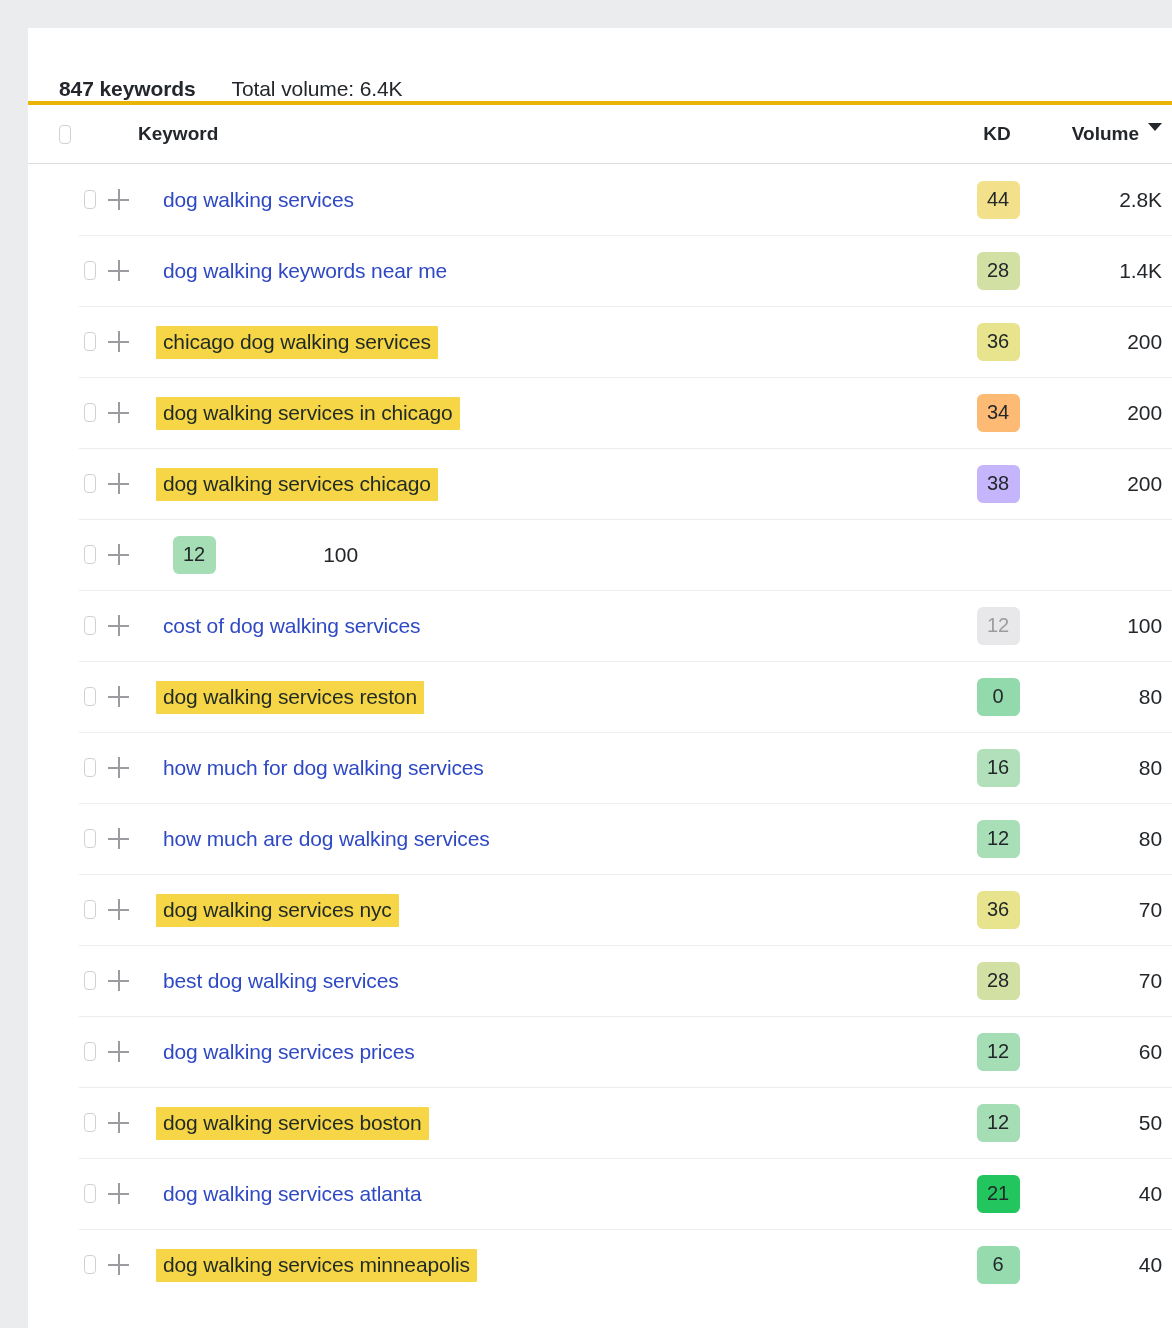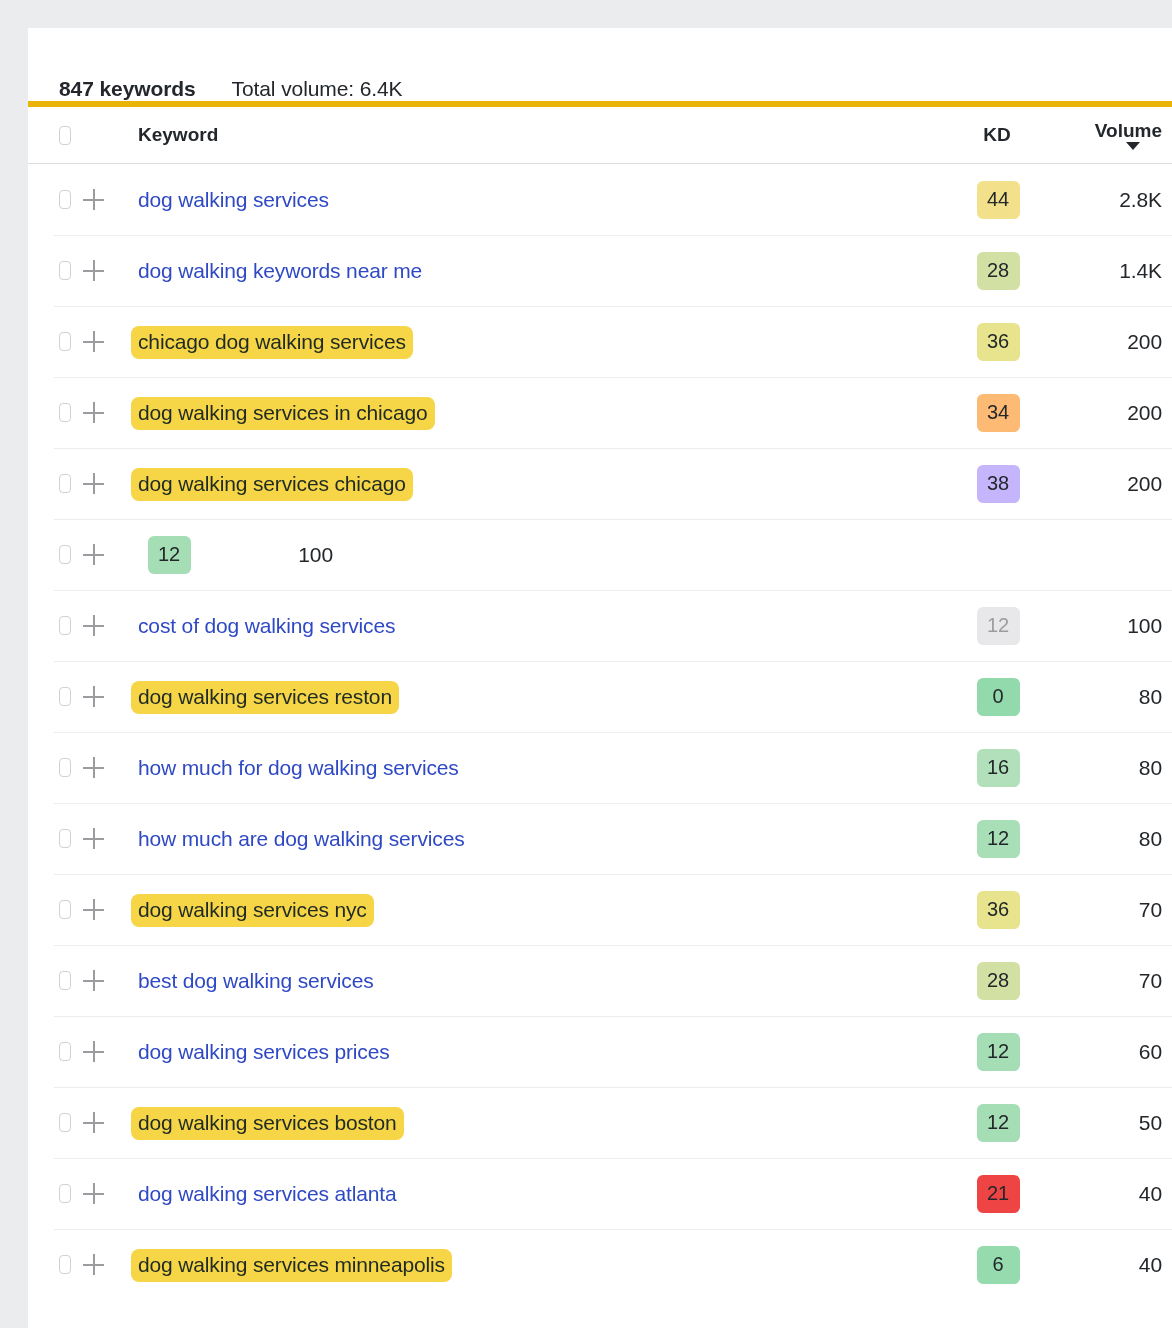--- a/index.html
+++ b/index.html
@@ -44,31 +44,32 @@
     color: #23272b;
     margin-left: 28px;
     letter-spacing: -0.1px;
   }
 
   
   .thead {
     height: 63px;
     display: flex;
     align-items: center;
-    border-top: 6px solid #eab308;
+    border-top: 4px solid #eab308;
     border-bottom: 1px solid #dcdee0;
     box-sizing: border-box;
   }
 
   .row {
     height: 71px;
     display: flex;
     align-items: center;
     box-sizing: border-box;
     position: relative;
+    margin-left: 25px;
   }
   .row + .row::before,
   .row::before {
     content: "";
     position: absolute;
     left: 26px;
     right: 0;
     top: 0;
     height: 1px;
     background: #eceded;
@@ -139,21 +140,21 @@
     font-size: 21px;
     color: #2f49c4;
     white-space: nowrap;
     letter-spacing: -0.15px;
   }
   .kw-link.hl {
     background: #f6d547;
     color: #1f2a23;
     padding: 4px 7px 6px 7px;
     margin-left: -7px;
-    border-radius: 8px;
+    border-radius: 1px;
   }
 
   
   .c-kd {
     width: 108px;
     flex: 0 0 auto;
     display: flex;
     justify-content: center;
     align-items: center;
     box-sizing: border-box;
@@ -188,23 +189,22 @@
     align-items: center;
     justify-content: flex-end;
     padding-right: 10px;
     box-sizing: border-box;
   }
   .vol-head {
     font-size: 19px;
     font-weight: bold;
     color: #23272b;
     display: flex;
-    align-items: center;
+    align-items: flex-start;
     white-space: nowrap;
-    flex-direction: column;
   }
   .caret-down {
     width: 0; height: 0;
     border-left: 7px solid transparent;
     border-right: 7px solid transparent;
     border-top: 8px solid #23272b;
     margin-left: 9px;
     display: inline-block;
   }
   .vol-val {
@@ -454,21 +454,21 @@
       </div>
       <div class="row">
         <div class="c-check">
           <span class="checkbox"></span>
         </div>
         <div class="c-plus">
           <span class="plus-icon"></span>
         </div>
         <div class="c-keyword"><span class="kw-link">dog walking services atlanta</span></div>
         <div class="c-kd">
-          <span class="kd-badge" style="background: #ef4444; color: rgb(35, 39, 43);">21</span>
+          <span class="kd-badge" style="background: #22c55e; color: rgb(35, 39, 43);">21</span>
         </div>
         <div class="c-vol">
           <span class="vol-val">40</span>
         </div>
       </div>
       <div class="row">
         <div class="c-check">
           <span class="checkbox"></span>
         </div>
         <div class="c-plus">

